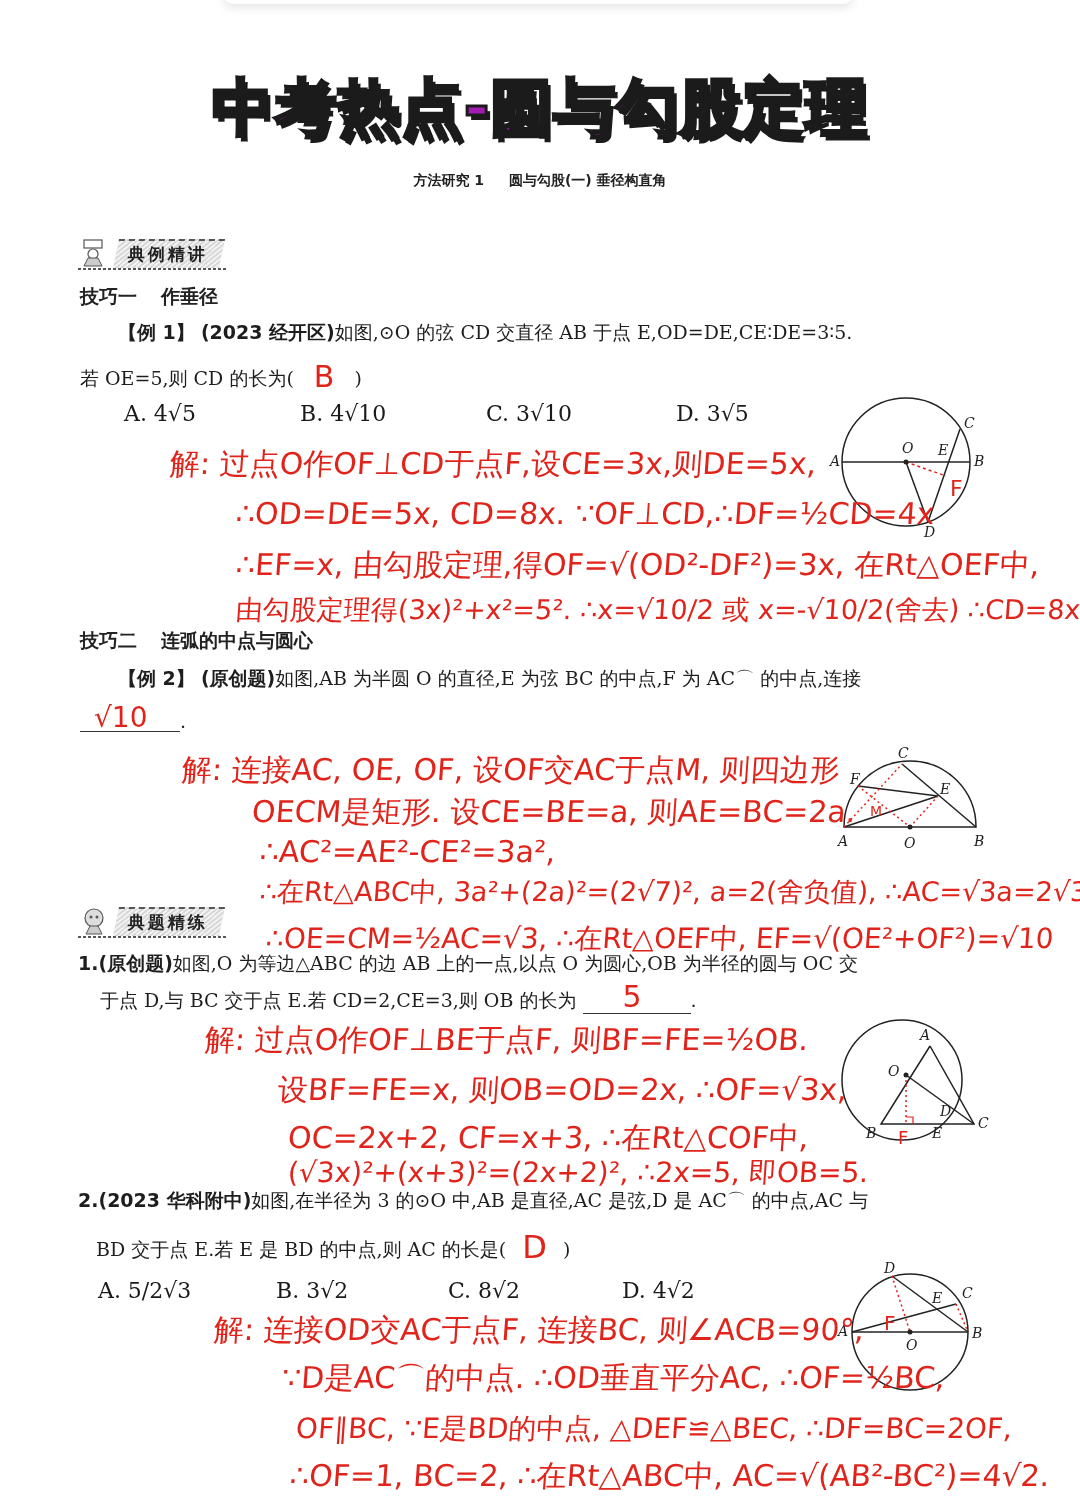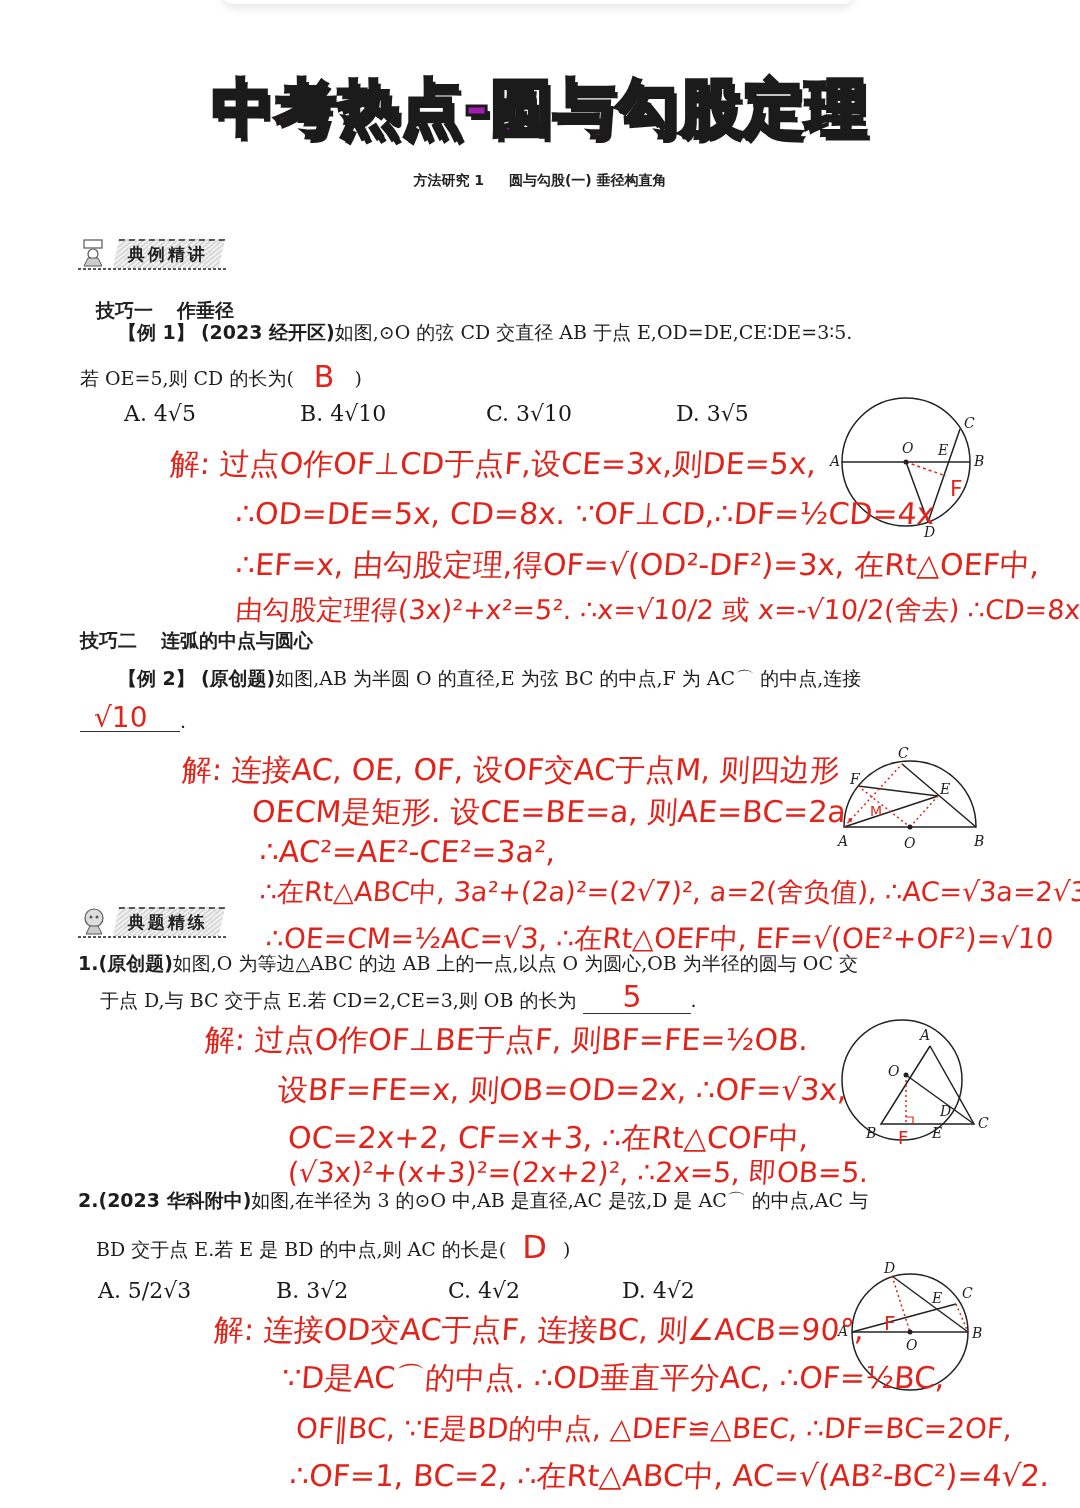--- a/index.html
+++ b/index.html
@@ -52,21 +52,21 @@
 <div class="section-banner" style="top:236px;width:150px;">
   <svg class="banner-icon" viewBox="0 0 32 30">
     <rect x="6" y="2" width="18" height="8" fill="none" stroke="#555" stroke-width="1.2"></rect>
     <circle cx="15" cy="16" r="5" fill="none" stroke="#555" stroke-width="1.2"></circle>
     <path d="M6 28 L10 20 L20 20 L24 28 Z" fill="#ccc" stroke="#555" stroke-width="1"></path>
   </svg>
   <div class="banner-label"><span>典例精讲</span></div>
   <div class="banner-line"></div>
 </div>
 
-<div class="technique" style="top:298px;margin-left:16px;">
+<div class="technique" style="top:284px;">
   <span>技巧一</span><span>作垂径</span>
 </div>
 
 <div class="qline" style="left:118px;top:320px;">
   <b>【例 1】</b> <b>(2023 经开区)</b><span>如图,⊙O 的弦 CD 交直径 AB 于点 E,OD=DE,CE∶DE=3∶5.</span>
 </div>
 <div class="qline" style="left:80px;top:357px;">
   <span>若 OE=5,则 CD 的长为(</span>
   <span class="hand-ans" style="position:relative;font-size:30px;top:2px;margin:0 14px;">B</span>
   <span>)</span>
@@ -179,21 +179,21 @@
 <div class="qline" style="left:78px;top:1188px;">
   <b>2.</b><b>(2023 华科附中)</b><span>如图,在半径为 3 的⊙O 中,AB 是直径,AC 是弦,D 是 AC⌒ 的中点,AC 与</span>
 </div>
 <div class="qline" style="left:96px;top:1226px;">
   <span>BD 交于点 E.若 E 是 BD 的中点,则 AC 的长是(</span>
   <span class="hand-ans" style="position:relative;font-size:32px;top:2px;margin:0 10px;">D</span>
   <span>)</span>
 </div>
 <div class="opt" style="left:98px;top:1278px;">A. 5/2√3</div>
 <div class="opt" style="left:276px;top:1278px;">B. 3√2</div>
-<div class="opt" style="left:448px;top:1278px;">C. 4√2</div>
+<div class="opt" style="left:448px;top:1278px;">C. 8√2</div>
 <div class="opt" style="left:622px;top:1278px;">D. 4√2</div>
 
 <svg class="fig" style="left:836px;top:1260px;" width="180" height="130">
   <circle cx="74" cy="72" r="58" fill="none" stroke="#222" stroke-width="1.5"></circle>
   <line x1="16" y1="72" x2="132" y2="72" stroke="#222" stroke-width="1.5"></line>
   <line x1="16" y1="72" x2="120" y2="44" stroke="#222" stroke-width="1.5"></line>
   <line x1="56" y1="16" x2="132" y2="72" stroke="#222" stroke-width="1.5"></line>
   <line x1="56" y1="16" x2="74" y2="72" stroke="#e0241b" stroke-width="1.5" stroke-dasharray="2,3"></line>
   <line x1="120" y1="44" x2="132" y2="72" stroke="#e0241b" stroke-width="1.5" stroke-dasharray="2,3"></line>
   <circle cx="74" cy="72" r="2.5" fill="#222"></circle>

